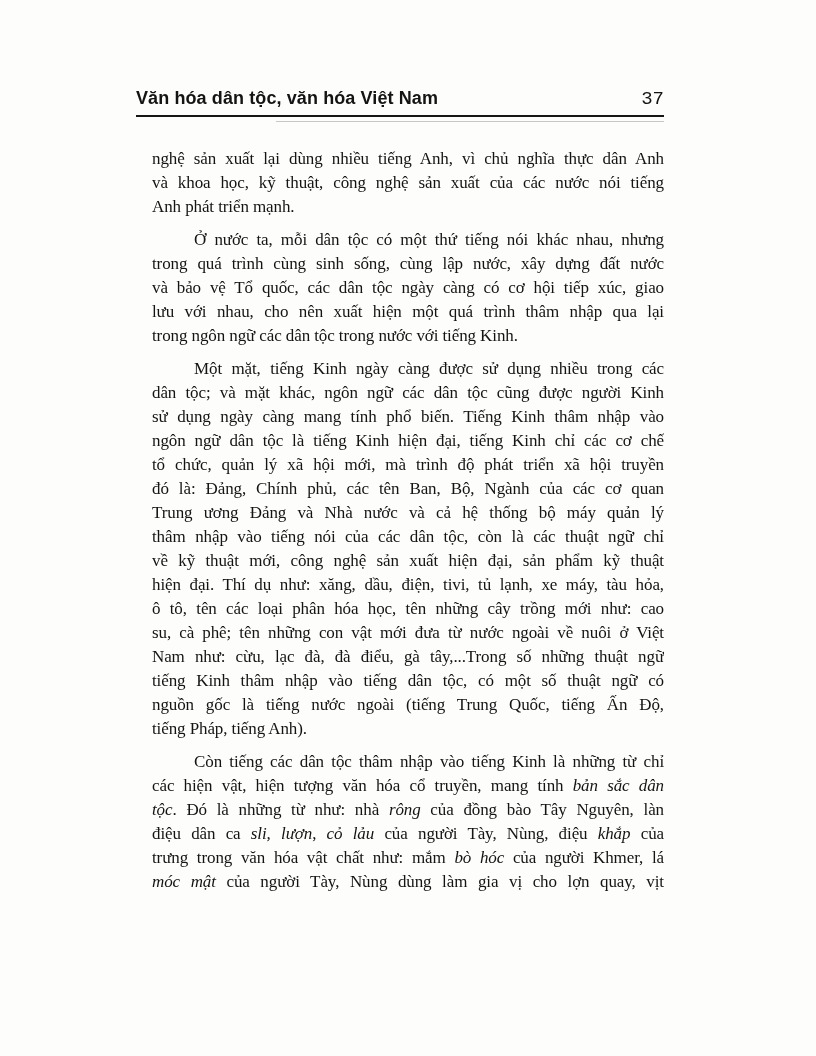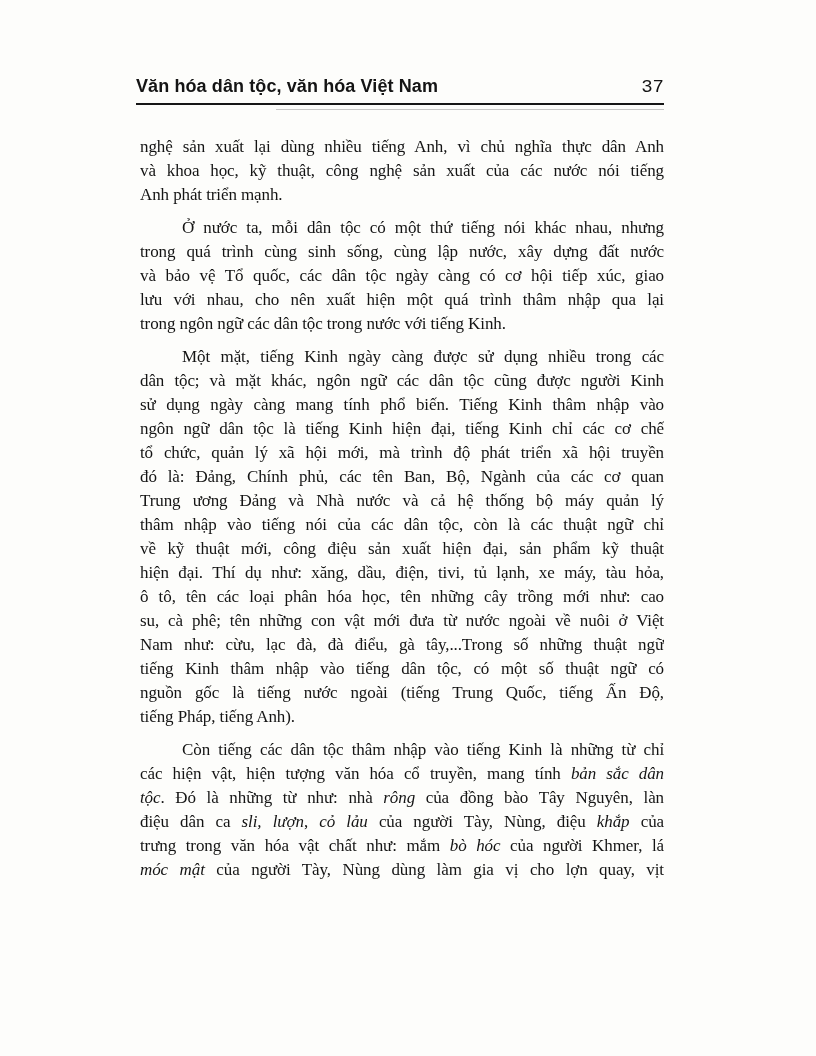--- a/index.html
+++ b/index.html
@@ -11,21 +11,21 @@
     position: relative;
     width: 816px;
     height: 1056px;
     background: #fdfdfb;
     color: #141414;
     overflow: hidden;
   }
   .content {
     position: absolute;
     left: 136px;
-    top: 76px;
+    top: 88px;
     width: 528px;
   }
   .page-header {
     display: flex;
     justify-content: space-between;
     align-items: baseline;
     border-bottom: 2.5px solid #161616;
     padding-bottom: 5px;
   }
   .running-title {
@@ -45,21 +45,21 @@
     margin-top: 3.5px;
     margin-left: 140px;
   }
   .body-text {
     margin-top: 25px;
     font-family: "Liberation Serif", serif;
     font-size: 17px;
     letter-spacing: -0.1px;
   }
   .para {
-    margin: 0 0 9px 4px;
+    margin: 0 0 9px 16px;
   }
   .line {
     height: 24px;
     line-height: 24px;
     overflow: hidden;
     text-align: justify;
     text-align-last: justify;
     white-space: nowrap;
   }
   .line.indent {
@@ -100,21 +100,21 @@
         </div>
         <div class="para">
           <div class="line indent"><span>Một mặt, tiếng Kinh ngày càng được sử dụng nhiều trong các</span></div>
           <div class="line"><span>dân tộc; và mặt khác, ngôn ngữ các dân tộc cũng được người Kinh</span></div>
           <div class="line"><span>sử dụng ngày càng mang tính phổ biến. Tiếng Kinh thâm nhập vào</span></div>
           <div class="line"><span>ngôn ngữ dân tộc là tiếng Kinh hiện đại, tiếng Kinh chỉ các cơ chế</span></div>
           <div class="line"><span>tổ chức, quản lý xã hội mới, mà trình độ phát triển xã hội truyền</span></div>
           <div class="line"><span>đó là: Đảng, Chính phủ, các tên Ban, Bộ, Ngành của các cơ quan</span></div>
           <div class="line"><span>Trung ương Đảng và Nhà nước và cả hệ thống bộ máy quản lý</span></div>
           <div class="line"><span>thâm nhập vào tiếng nói của các dân tộc, còn là các thuật ngữ chỉ</span></div>
-          <div class="line"><span>về kỹ thuật mới, công điệu sản xuất hiện đại, sản phẩm kỹ thuật</span></div>
+          <div class="line"><span>về kỹ thuật mới, công nghệ sản xuất hiện đại, sản phẩm kỹ thuật</span></div>
           <div class="line"><span>hiện đại. Thí dụ như: xăng, dầu, điện, tivi, tủ lạnh, xe máy, tàu hỏa,</span></div>
           <div class="line"><span>ô tô, tên các loại phân hóa học, tên những cây trồng mới như: cao</span></div>
           <div class="line"><span>su, cà phê; tên những con vật mới đưa từ nước ngoài về nuôi ở Việt</span></div>
           <div class="line"><span>Nam như: cừu, lạc đà, đà điểu, gà tây,...Trong số những thuật ngữ</span></div>
           <div class="line"><span>tiếng Kinh thâm nhập vào tiếng dân tộc, có một số thuật ngữ có</span></div>
           <div class="line"><span>nguồn gốc là tiếng nước ngoài (tiếng Trung Quốc, tiếng Ấn Độ,</span></div>
           <div class="line end"><span>tiếng Pháp, tiếng Anh).</span></div>
         </div>
         <div class="para">
           <div class="line indent"><span>Còn tiếng các dân tộc thâm nhập vào tiếng Kinh là những từ chỉ</span></div>

